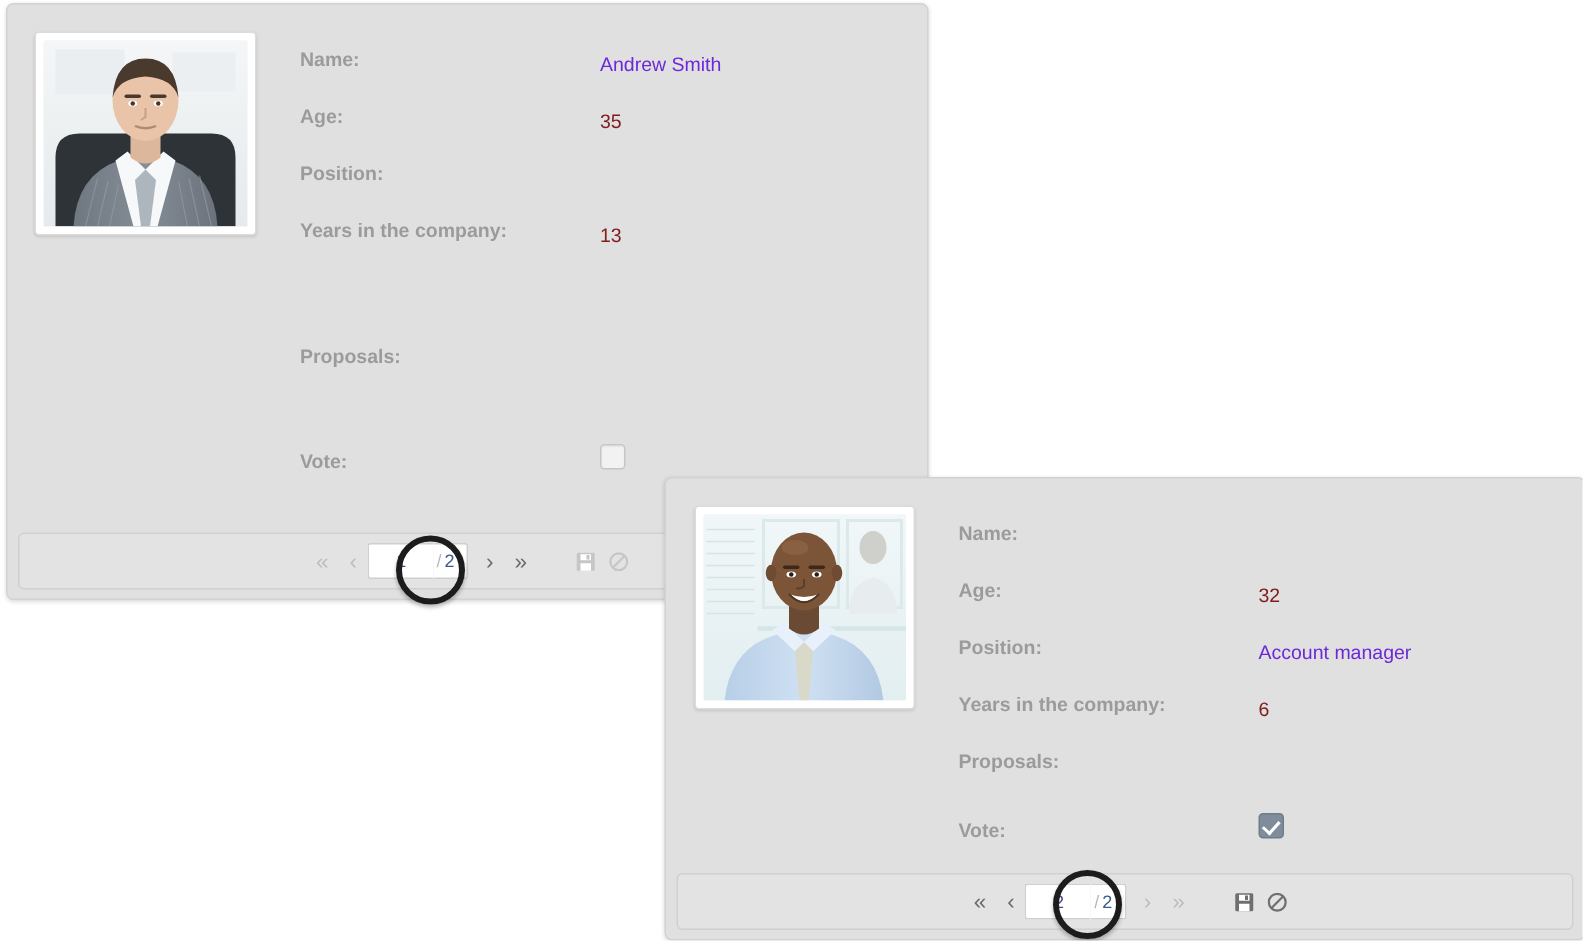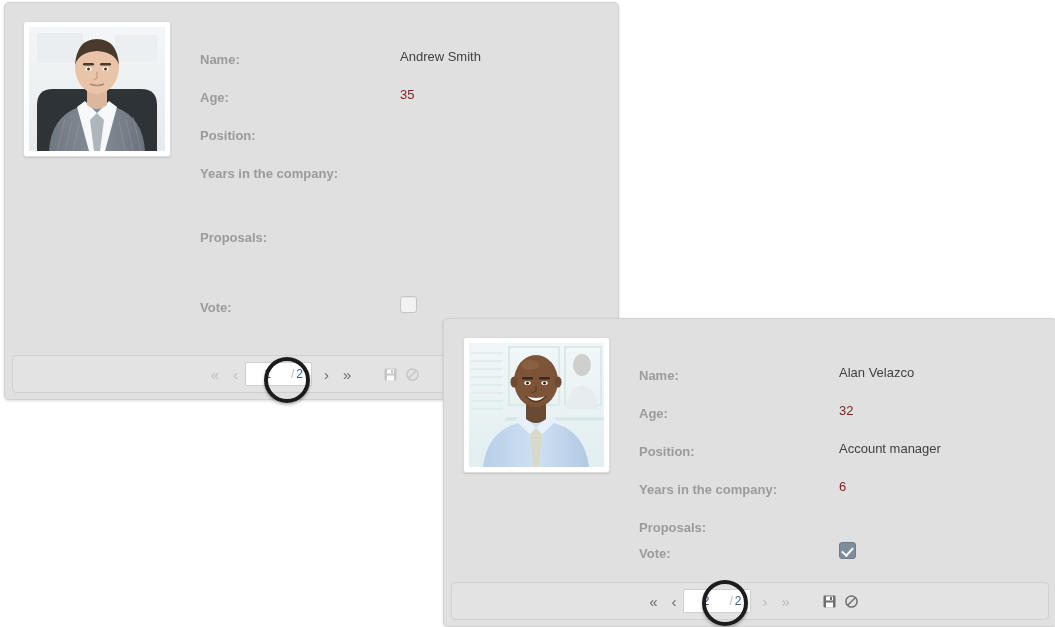--- a/index.html
+++ b/index.html
@@ -53,31 +53,31 @@
   }
   .photo svg { display: block; }
 
   
   .fields {
     flex: 1 1 auto;
     display: block;
   }
   .field-row {
     display: flex;
-    align-items: flex-end;
+    align-items: flex-start;
   }
   .field-label {
     color: #9b9b9b;
     font-weight: bold;
     font-size: 13px;
     flex: 0 0 auto;
     line-height: 18px;
   }
   .field-value {
-    color: #404040;
+    color: #6d28d9;
     font-size: 13px;
     line-height: 24px;
     flex: 1 1 auto;
   }
   .field-value.muted { color: #7f1d1d; }
   .field-value.multiline { white-space: pre-line; }
 
   
   .chk {
     width: 17px;
@@ -259,20 +259,21 @@
           <div class="field-label" style="width:200px;">Age:</div>
           <div class="field-value muted">35</div>
         </div>
 
         <div class="field-row" style="height:38px;">
           <div class="field-label" style="width:200px;">Position:</div>
         </div>
 
         <div class="field-row" style="height:38px;">
           <div class="field-label" style="width:200px;">Years in the company:</div>
+          <div class="field-value muted">13</div>
         </div>
 
         <div class="field-row" style="height:110px; align-items:center;">
           <div class="field-label" style="width:200px;">Proposals:</div>
         </div>
 
         <div class="field-row" style="height:30px; align-items:center;">
           <div class="field-label" style="width:200px;">Vote:</div>
           <div class="field-value">
             <span class="chk off"></span>
@@ -382,21 +383,20 @@
             <path d="M57 53 q10 10 20 0 q-10 4 -20 0 z" fill="#ffffff"></path>
             <path d="M57 53 q10 11 20 0" stroke="#4e3422" stroke-width="1.3" fill="none"></path>
           </svg>
         </div>
       </div>
 
       <div class="fields" style="margin-left:29px; padding-top:10px;">
 
         <div class="field-row" style="height:38px;">
           <div class="field-label" style="width:200px;">Name:</div>
-          <div class="field-value">Alan Velazco</div>
         </div>
 
         <div class="field-row" style="height:38px;">
           <div class="field-label" style="width:200px;">Age:</div>
           <div class="field-value muted">32</div>
         </div>
 
         <div class="field-row" style="height:38px;">
           <div class="field-label" style="width:200px;">Position:</div>
           <div class="field-value">Account manager</div>

